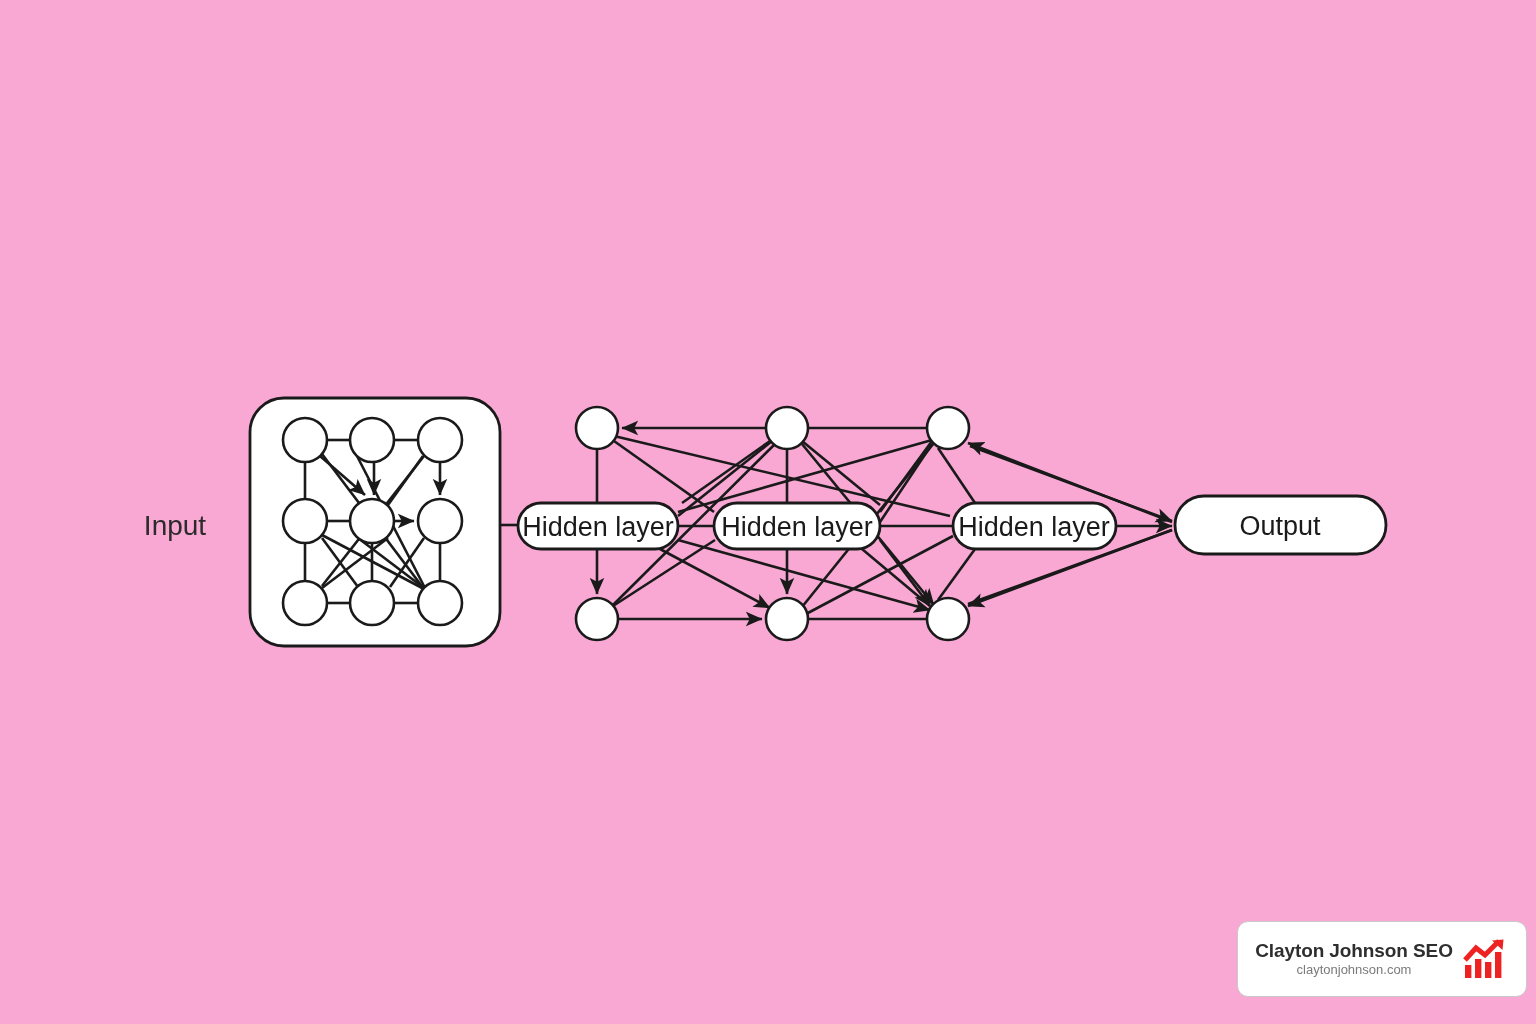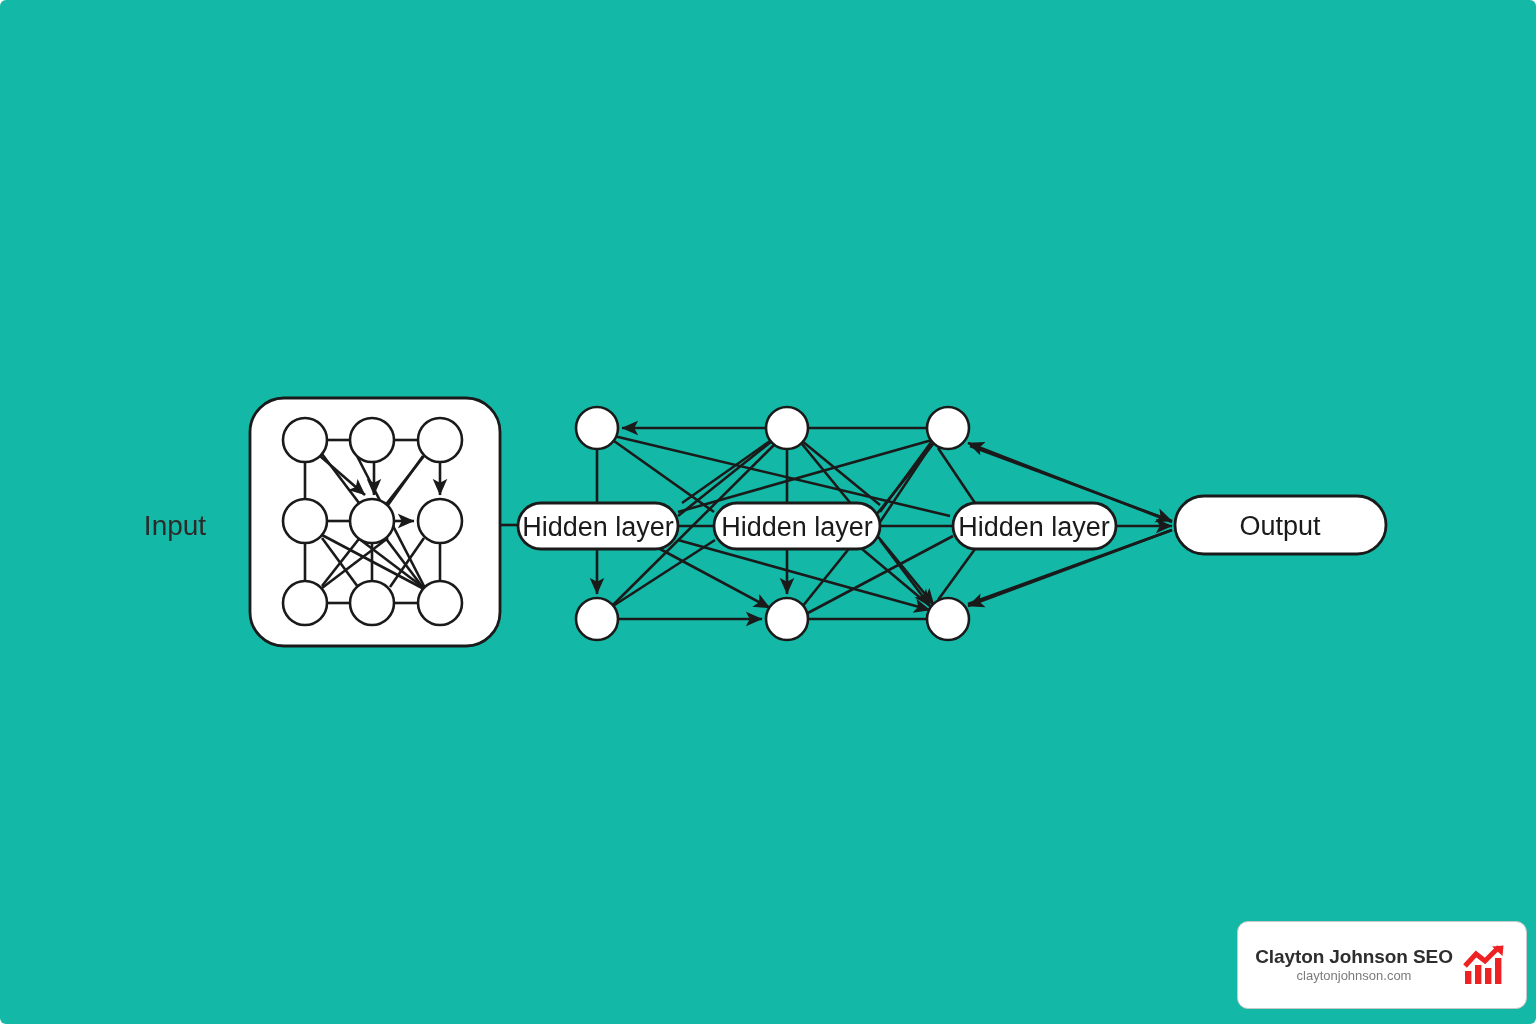--- a/index.html
+++ b/index.html
@@ -9,22 +9,21 @@
     width: 1536px;
     height: 1024px;
     background: #ffffff;
     font-family: "Liberation Sans", sans-serif;
     overflow: hidden;
   }
   #canvas {
     position: relative;
     width: 1536px;
     height: 1024px;
-    background: #14b8a6;
-    border-radius: 6px;
+    background: #f9a8d4;
   }
   #diagram-svg {
     position: absolute;
     left: 0;
     top: 0;
     width: 1536px;
     height: 1024px;
   }
   .node-circle {
     fill: #ffffff;
@@ -67,21 +66,21 @@
     text-anchor: middle;
     dominant-baseline: central;
   }
 
   
   #watermark {
     position: absolute;
     left: 1237px;
     top: 921px;
     width: 290px;
-    height: 88px;
+    height: 76px;
     border: 1.5px solid #c9c9c9;
     border-radius: 11px;
     background: #ffffff;
     display: flex;
     align-items: center;
     justify-content: center;
     padding: 0 12px;
   }
   #watermark-text {
     display: flex;

